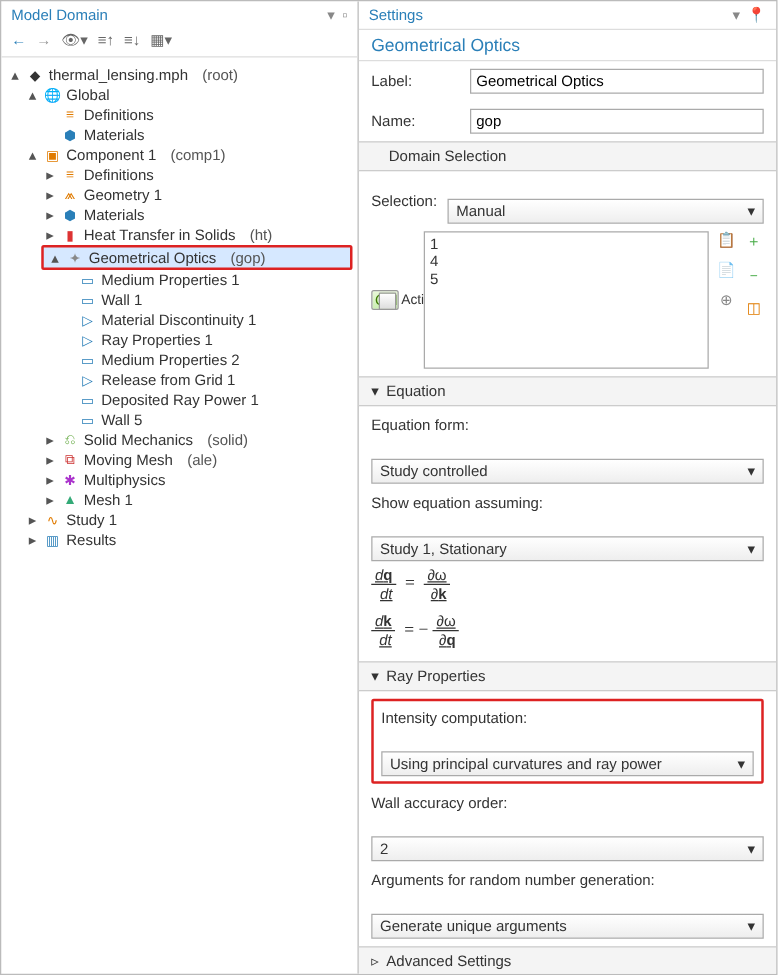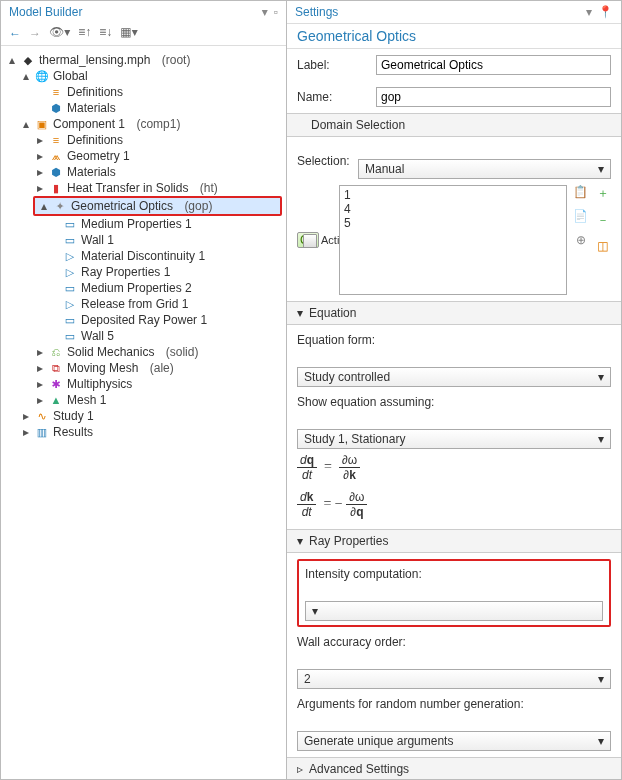--- a/index.html
+++ b/index.html
@@ -22,39 +22,39 @@
   .combo { flex: 1; display: flex; justify-content: space-between; border: 1px solid #aaa; background: linear-gradient(#fff,#eee); padding: 2px 6px; cursor: pointer; margin-top: 16px; }
   .domain-box { display: flex; gap: 6px; margin-top: 6px; }
   .active-col { display: flex; flex-direction: row; align-items: center; gap: 2px; width: 36px; }
   .switch { width: 34px; height: 16px; border: 1px solid #999; border-radius: 2px; background: linear-gradient(#e8f7d8,#cceeb3); position: relative; font-size: 8px; color: #3a7a00; display:flex; align-items:center; padding-left:2px; }
   .switch::after { content: ""; position: absolute; right: 1px; top: 1px; width: 12px; height: 12px; background: linear-gradient(#fff,#ddd); border:1px solid #999; border-radius:1px;}
   .listbox { flex: 1; border: 1px solid #aaa; height: 110px; padding: 2px 4px; background: #fff; }
   .side-icons { display: flex; flex-direction: column; gap: 10px; color: #666; width: 16px; align-items: center; }
   .side-icons2 { display: flex; flex-direction: column; gap: 10px; color: #666; width: 16px; align-items: center; }
   .lbl-block { padding: 2px 0 4px 0; }
   .eqn { font-family: "Cambria Math", serif; font-size: 14px; padding: 4px 0; }
-  .frac { display: inline-block; text-align: center; vertical-align: middle; }
+  .frac { display: inline-block; text-align: right; vertical-align: middle; text-decoration: underline; }
   .frac .n { display: block; border-bottom: 1px solid #333; padding: 0 3px; }
   .frac .d { display: block; padding: 0 3px; }
   .hl-red { border: 2px solid #d22; border-radius: 2px; }
   .tree { padding: 6px 4px; overflow: auto; flex:1; }
   .node { display: flex; align-items: center; gap: 4px; padding: 1px 2px; cursor: default; white-space: nowrap; }
   .tw { width: 10px; text-align: center; color: #555; cursor: pointer; user-select: none; }
   .ico { width: 14px; height: 14px; display: inline-flex; align-items:center; justify-content:center; font-size:11px; }
   .it { color: #555; }
   .sel { background: #d6e8ff; }
   .tree-kids { padding-left: 14px; }
   .cursor-point { cursor: pointer; }
 </style>
 </head>
 <body>
 
 <div class="panel left">
   <div class="hdr">
-    <span>Model Builder</span>
+    <span>Model Domain</span>
     <span class="hdr-icons">
       <span>▾</span>
       <span>▫</span>
     </span>
   </div>
   <div class="toolbar">
     <span class="tb-btn" style="color:#2a7fb8">←</span>
     <span class="tb-btn" style="color:#999">→</span>
     <span class="tb-btn">👁▾</span>
     <span class="tb-btn">≡↑</span>
@@ -252,20 +252,21 @@
   </div>
 
   <div class="section-hdr cursor-point">
     <span>▾</span>
     <span>Ray Properties</span>
   </div>
   <div class="section-body">
     <div class="hl-red" style="padding:4px 6px; margin-bottom:6px">
       <div class="lbl-block">Intensity computation:</div>
       <div class="combo">
+        <span>Using principal curvatures and ray power</span>
           <span>▾</span>
       </div>
     </div>
     <div class="lbl-block">Wall accuracy order:</div>
     <div class="combo">
       <span>2</span>
         <span>▾</span>
     </div>
     <div class="lbl-block" style="margin-top:6px">Arguments for random number generation:</div>
     <div class="combo">

